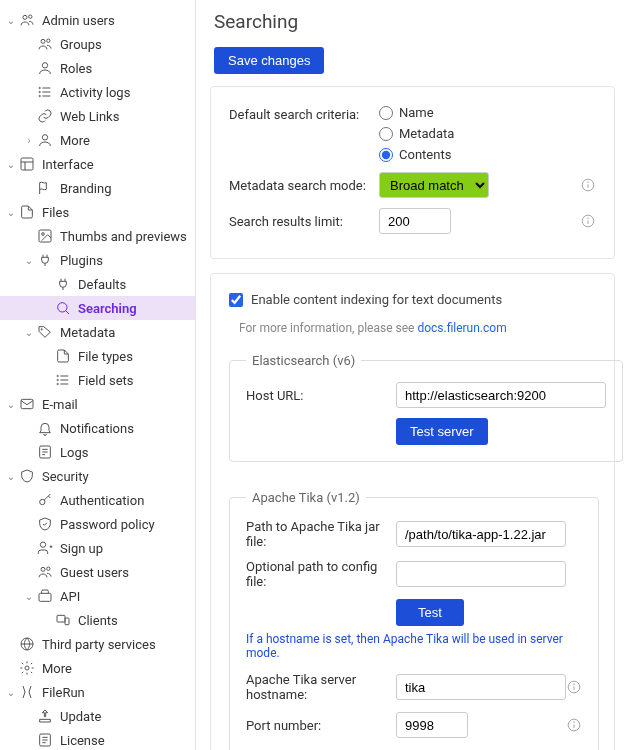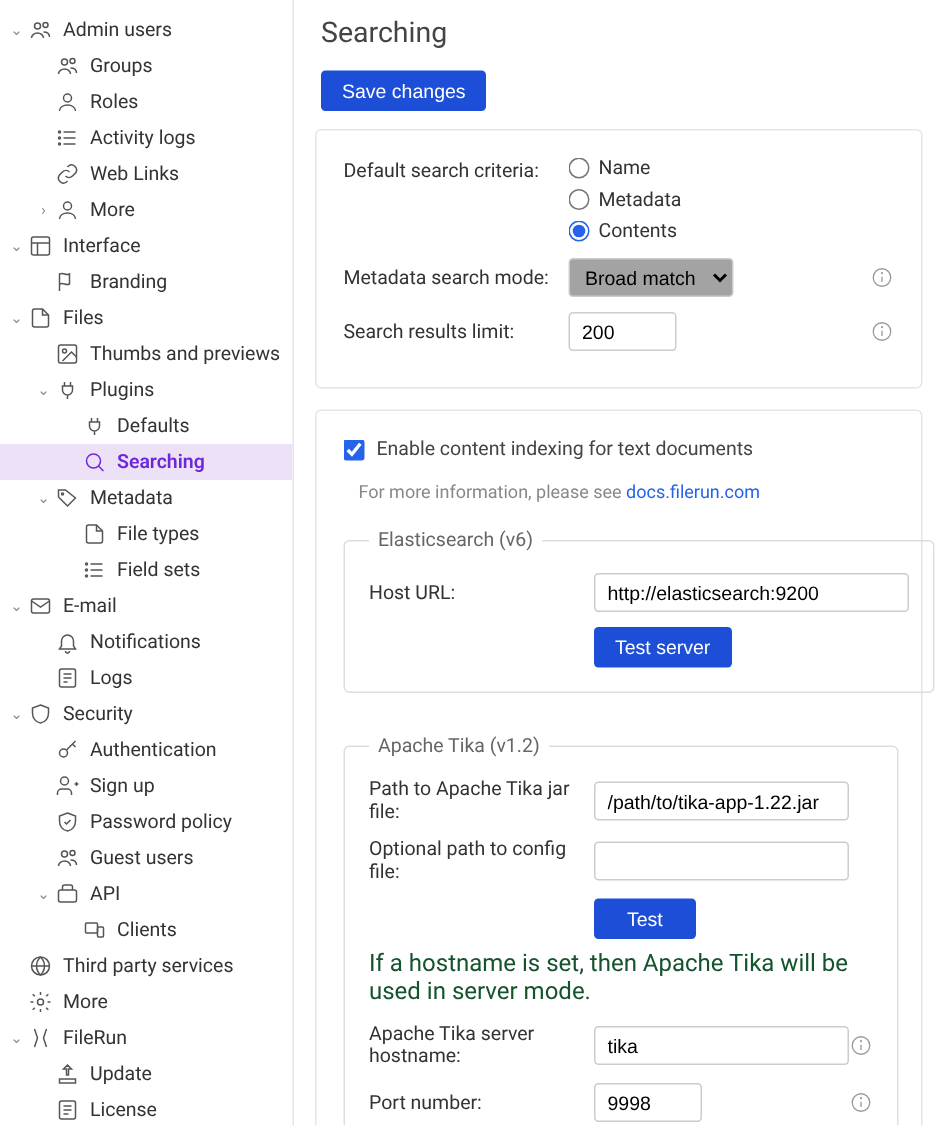--- a/index.html
+++ b/index.html
@@ -18,38 +18,38 @@
 .main { flex: 1; border-left: 1px solid #e5e5e5; display: flex; flex-direction: column; overflow: hidden; }
 .main-header { padding: 10px 18px 12px; }
 .page-title { font-size: 19px; font-weight: 400; color: #444; margin-bottom: 14px; }
 .btn-primary { background: #1d4ed8; color: #fff; border: none; padding: 6px 14px; border-radius: 3px; font-size: 13px; cursor: pointer; }
 .main-body { flex: 1; overflow-y: auto; padding: 0 14px 20px; }
 .panel { border: 1px solid #e5e5e5; border-radius: 4px; padding: 18px 18px 14px; margin-bottom: 14px; }
 .form-row { display: flex; align-items: center; margin-bottom: 10px; min-height: 24px; }
 .form-label { width: 150px; flex-shrink: 0; font-size: 13px; color: #333; }
 .form-control { flex: 1; display: flex; align-items: center; }
 .radio-group { display: flex; flex-direction: column; gap: 6px; }
-.radio-opt { display: flex; gap: 6px; }
+.radio-opt { display: flex; align-items: center; gap: 6px; }
 input[type="radio"], input[type="checkbox"] { accent-color: #2563eb; width: 14px; height: 14px; }
 input[type="text"] { border: 1px solid #ccc; border-radius: 3px; padding: 4px 8px; font-size: 13px; height: 26px; }
 input[type="text"].w-small { width: 72px; }
 input[type="text"].w-med { width: 170px; }
 input[type="text"].w-large { width: 210px; }
-select { border: 1px solid #ccc; border-radius: 3px; padding: 3px 6px; font-size: 13px; height: 26px; width: 110px; background: #a3a3a3; }
+select { border: 1px solid #ccc; border-radius: 3px; padding: 3px 6px; font-size: 13px; height: 26px; width: 110px; background: #84cc16; }
 .info-icon { width: 16px; height: 16px; margin-left: auto; display: inline-flex; align-items: center; justify-content: center; }
 .info-icon svg { width: 14px; height: 14px; stroke: #999; fill: none; stroke-width: 1.5; }
 .checkbox-row { display: flex; align-items: center; gap: 8px; margin-bottom: 14px; }
 .checkbox-label { color: #444; }
 .subtext { font-size: 12px; color: #888; margin-bottom: 18px; padding-left: 10px; }
 .subtext a { color: #2563eb; text-decoration: none; }
 fieldset { border: 1px solid #ddd; border-radius: 4px; padding: 14px 16px 10px; margin-bottom: 28px; }
 legend { padding: 0 6px; font-size: 13px; color: #666; }
 .field-row { display: flex; align-items: center; margin-bottom: 10px; min-height: 26px; }
 .field-label { width: 150px; flex-shrink: 0; font-size: 13px; }
-.hint { font-size: 16px; color: #14532d; margin: 4px 0 12px; }
+.hint { font-size: 12px; color: #1d4ed8; margin: 4px 0 12px; }
 .btn-row { padding-left: 150px; margin-bottom: 6px; }
 </style>
 </head>
 <body>
 
 <div class="sidebar" id="sidebar">
     <div class="tree-item depth-0">
       <span class="chevron">⌄</span>
       <span class="tree-icon">
         <svg viewBox="0 0 24 24">
@@ -268,36 +268,36 @@
           <circle cx="8" cy="15" r="4"></circle>
           <path d="M11 12l9-9M17 6l3 3"></path>
         </svg>
       </span>
       <span class="tree-label">Authentication</span>
     </div>
     <div class="tree-item depth-1">
       <span class="chevron"></span>
       <span class="tree-icon">
         <svg viewBox="0 0 24 24">
+          <path d="M12 3l8 3v5c0 5-3 9-8 10-5-1-8-5-8-10V6z"></path>
+          <path d="M9 12l2 2 4-4"></path>
+        </svg>
+      </span>
+      <span class="tree-label">Password policy</span>
+    </div>
+    <div class="tree-item depth-1">
+      <span class="chevron"></span>
+      <span class="tree-icon">
+        <svg viewBox="0 0 24 24">
           <path d="M16 21v-2a4 4 0 0 0-4-4H6a4 4 0 0 0-4 4v2"></path>
           <circle cx="9" cy="7" r="4"></circle>
           <path d="M19 10h4M21 8v4"></path>
         </svg>
       </span>
       <span class="tree-label">Sign up</span>
-    </div>
-    <div class="tree-item depth-1">
-      <span class="chevron"></span>
-      <span class="tree-icon">
-        <svg viewBox="0 0 24 24">
-          <path d="M12 3l8 3v5c0 5-3 9-8 10-5-1-8-5-8-10V6z"></path>
-          <path d="M9 12l2 2 4-4"></path>
-        </svg>
-      </span>
-      <span class="tree-label">Password policy</span>
     </div>
     <div class="tree-item depth-1">
       <span class="chevron"></span>
       <span class="tree-icon">
         <svg viewBox="0 0 24 24">
           <circle cx="9" cy="8" r="3"></circle>
           <path d="M3 20c0-3 3-5 6-5s6 2 6 5"></path>
           <circle cx="17" cy="7" r="2.5"></circle>
           <path d="M15 14c3 0 6 1.5 6 5"></path>
         </svg>

